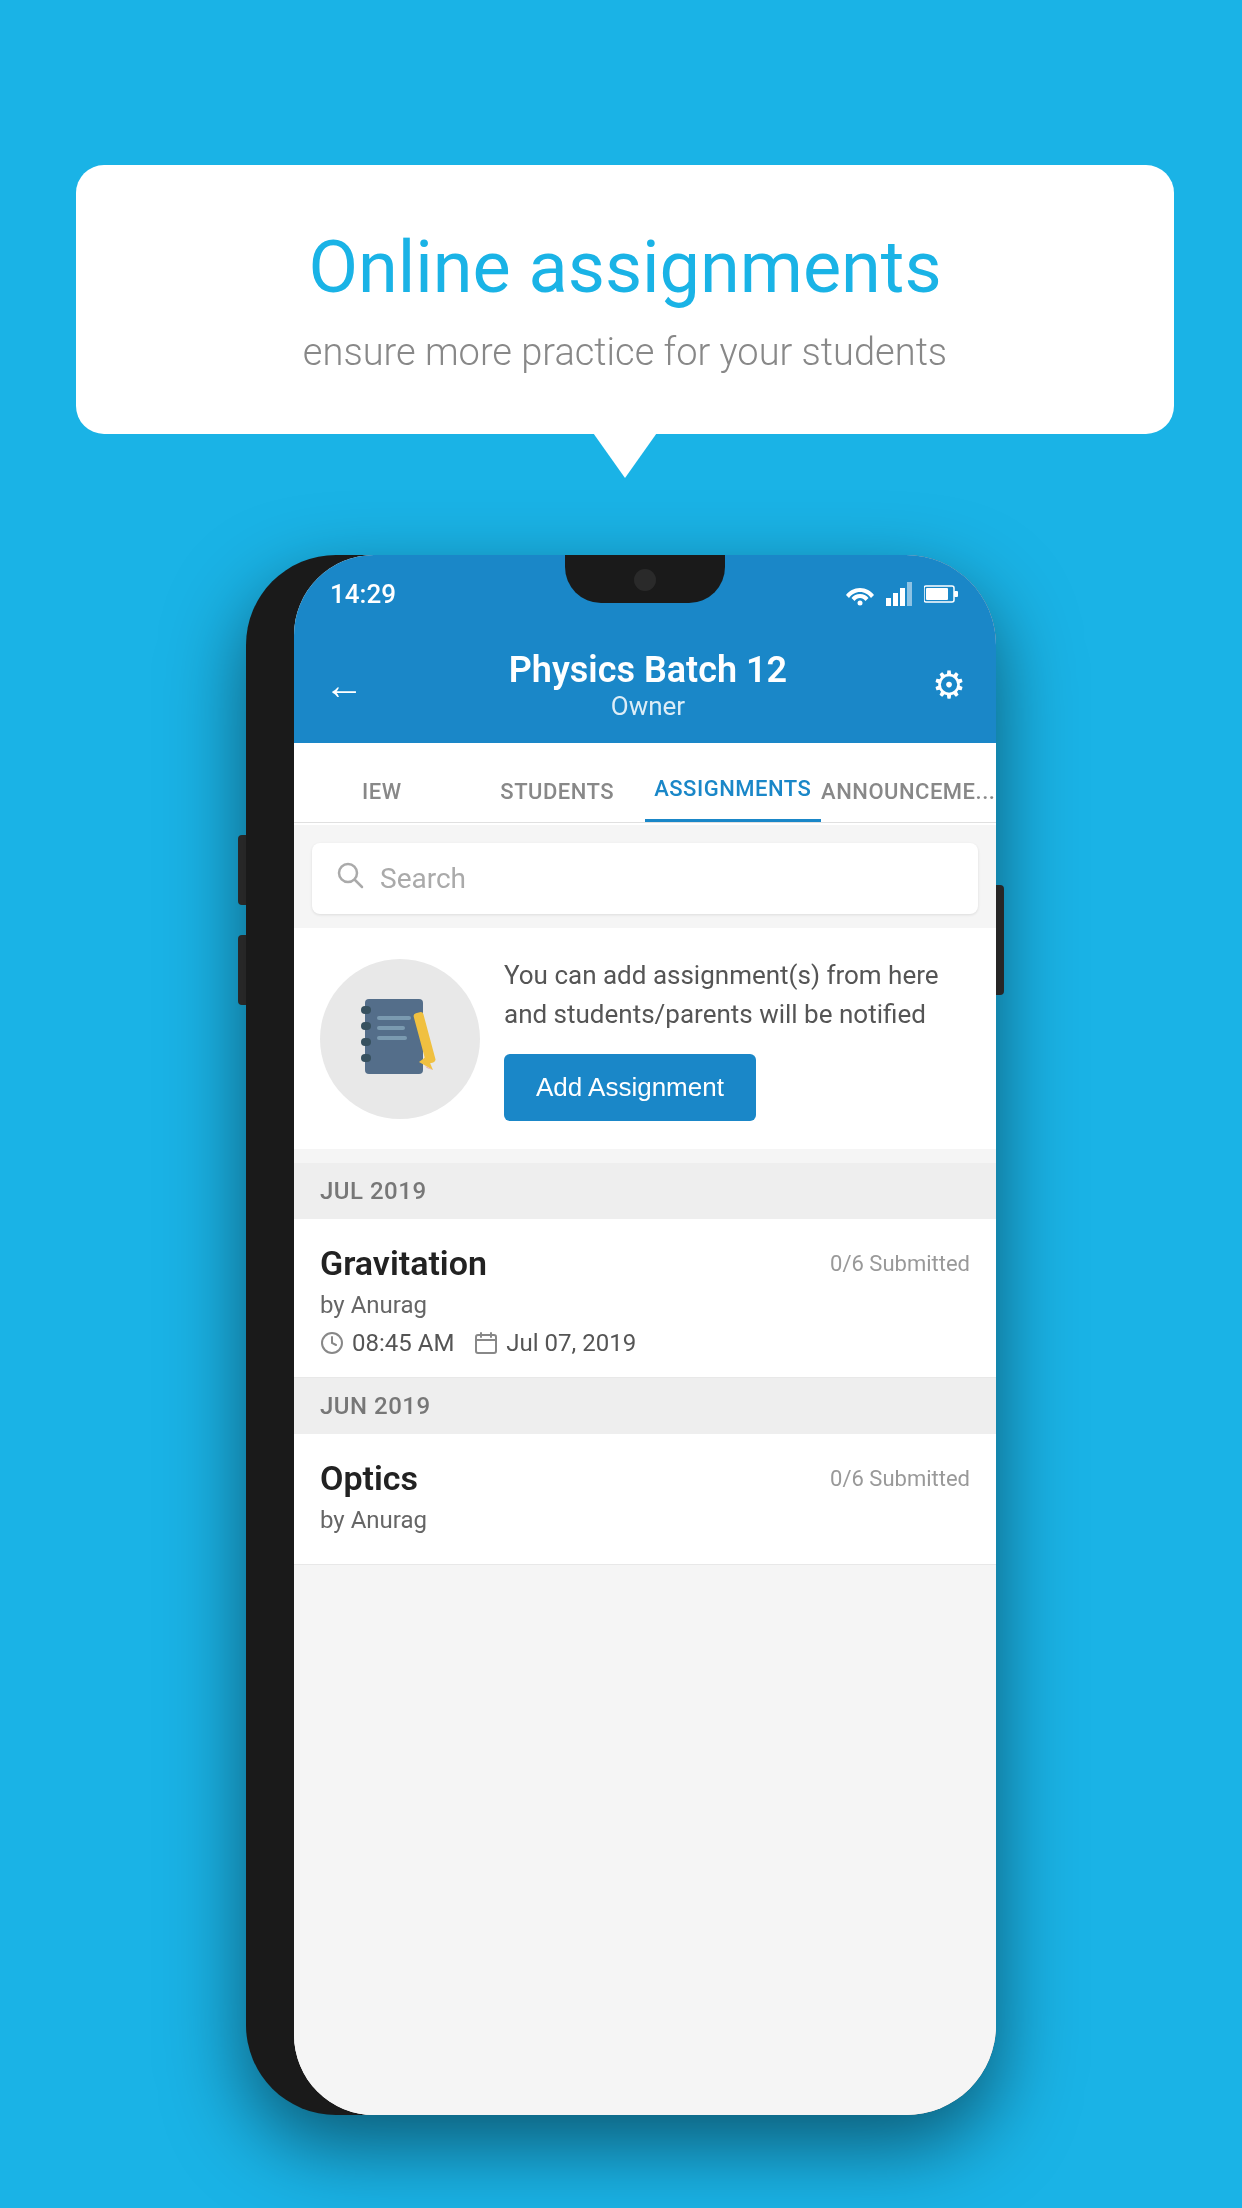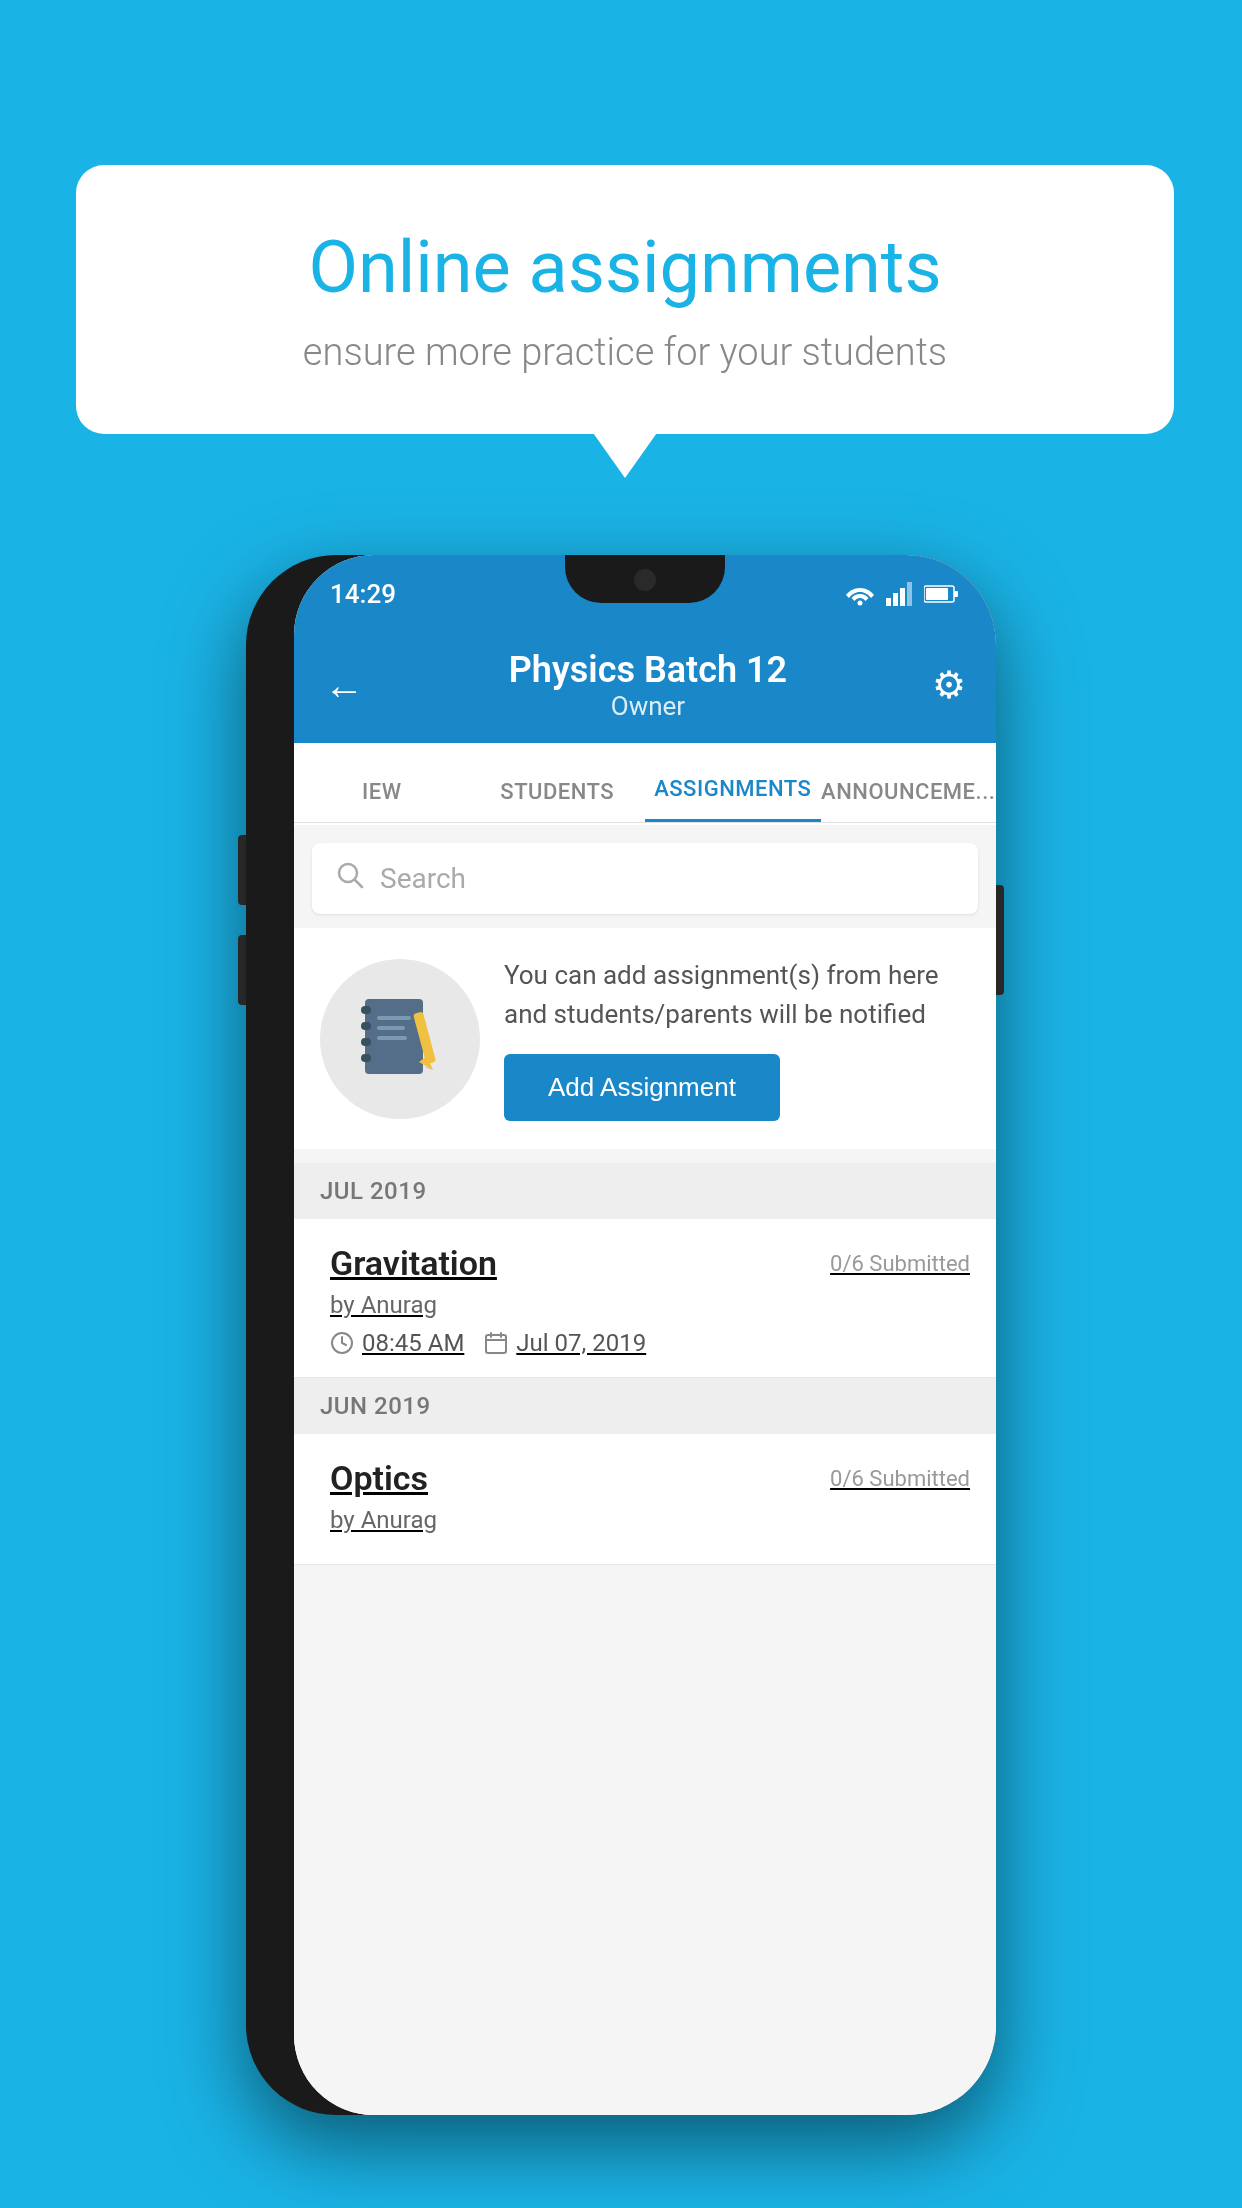--- a/index.html
+++ b/index.html
@@ -267,43 +267,42 @@
       color: #555;
       line-height: 1.5;
       margin-bottom: 20px;
     }
 
     .add-assignment-btn {
       background: #1a87c8;
       color: white;
       border: none;
       border-radius: 6px;
-      padding: 18px 44px;
+      padding: 18px 32px;
       font-size: 26px;
       font-weight: 500;
       cursor: pointer;
       display: inline-block;
     }
 
     
     .section-header {
       background: #eeeeee;
       padding: 14px 26px;
       font-size: 24px;
       color: #777;
       font-weight: 500;
       letter-spacing: 0.5px;
     }
 
     
     .assignment-item {
       background: white;
-      padding: 24px 26px 20px 36px;
+      padding: 24px 26px 20px 26px;
       border-bottom: 1px solid #e8e8e8;
-      text-decoration: underline;
     }
 
     .assignment-row-top {
       display: flex;
       justify-content: space-between;
       align-items: center;
       margin-bottom: 8px;
     }
 
     .assignment-name {

